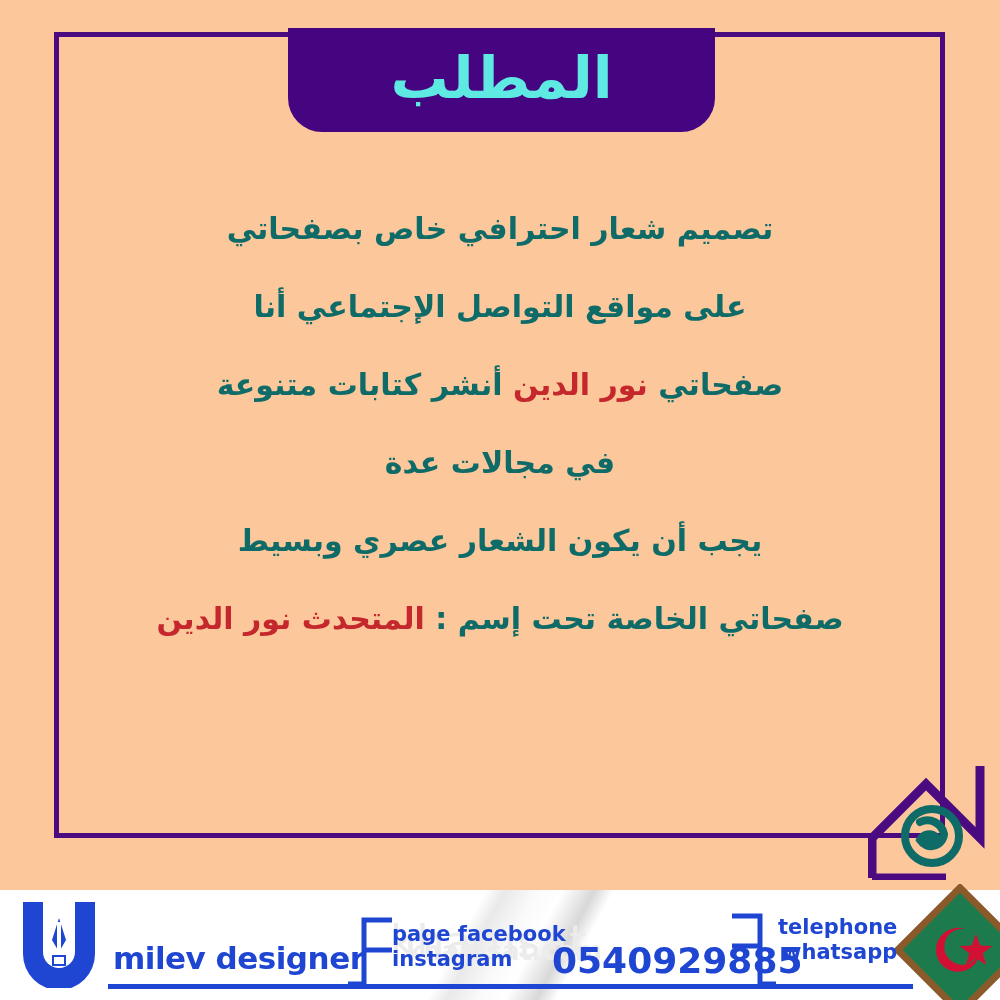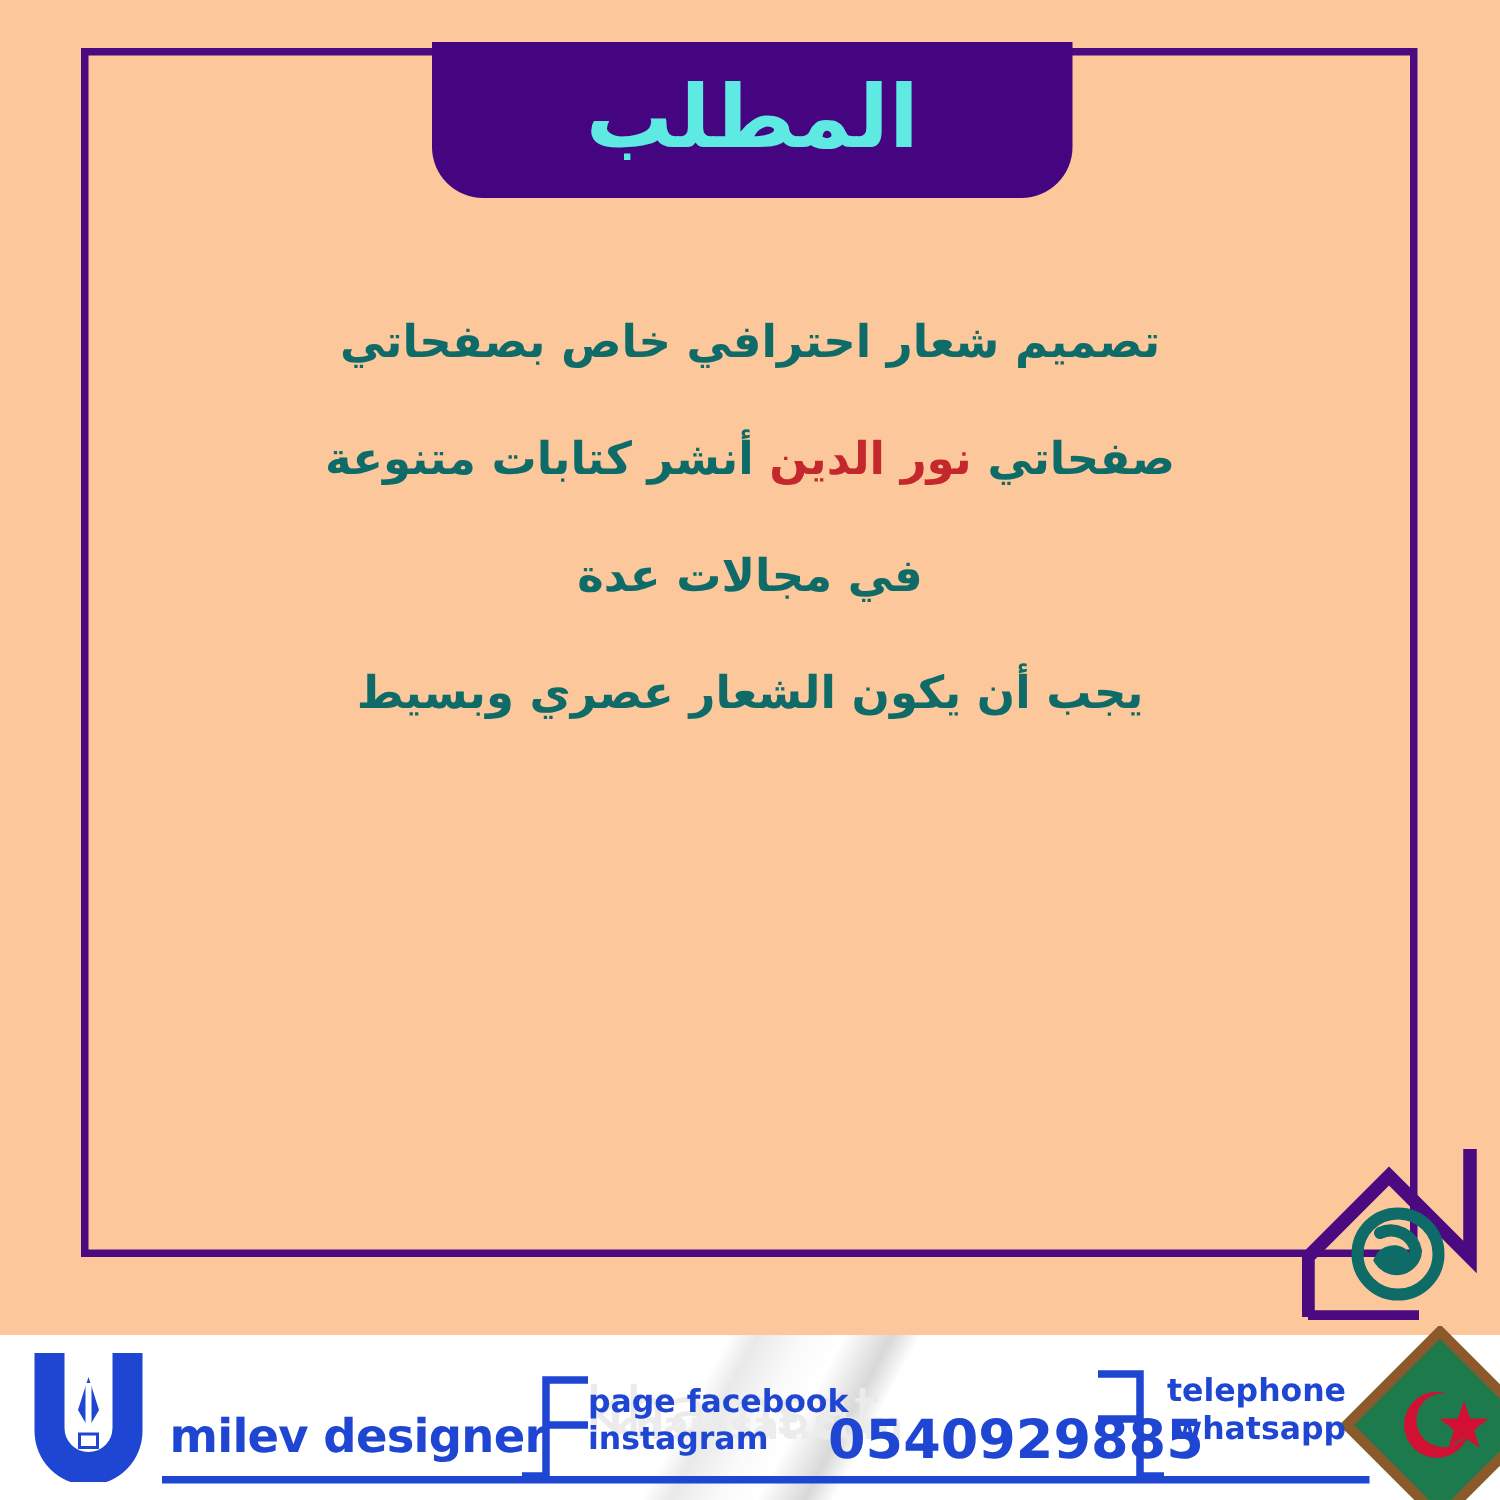--- a/index.html
+++ b/index.html
@@ -175,27 +175,33 @@
 
     <div class="banner">
       <div class="banner-title">المطلب</div>
     </div>
 
     <div class="body-text">
       <div class="line">
         <span>تصميم شعار احترافي خاص بصفحاتي</span>
       </div>
       <div class="line">
+        <span>على مواقع التواصل الإجتماعي أنا</span>
+      </div>
+      <div class="line">
         <span>صفحاتي </span><span class="hl">نور الدين</span><span> أنشر كتابات متنوعة</span>
       </div>
       <div class="line">
         <span>في مجالات عدة</span>
       </div>
       <div class="line">
         <span>يجب أن يكون الشعار عصري وبسيط</span>
+      </div>
+      <div class="line">
+        <span>صفحاتي الخاصة تحت إسم : </span><span class="hl">المتحدث نور الدين</span>
       </div>
     </div>
 
     <svg class="ornament" viewBox="0 0 130 120">
       <path d="M4 118 L4 78 L58 24 L112 78 L112 24 L112 6" fill="none" stroke="#4b0a80" stroke-width="9"></path>
       <path d="M4 118 L78 118" fill="none" stroke="#4b0a80" stroke-width="9"></path>
       <g>
         <circle cx="64" cy="76" r="27" fill="none" stroke="#0f6b67" stroke-width="8"></circle>
         <path d="M52 62 a17 17 0 0 1 24 12 a13 13 0 0 1 -24 6 a10 10 0 0 1 16 -3" fill="none" stroke="#0f6b67" stroke-width="8" stroke-linecap="round"></path>
         <ellipse cx="62" cy="80" rx="7" ry="4" fill="#0f6b67"></ellipse>

